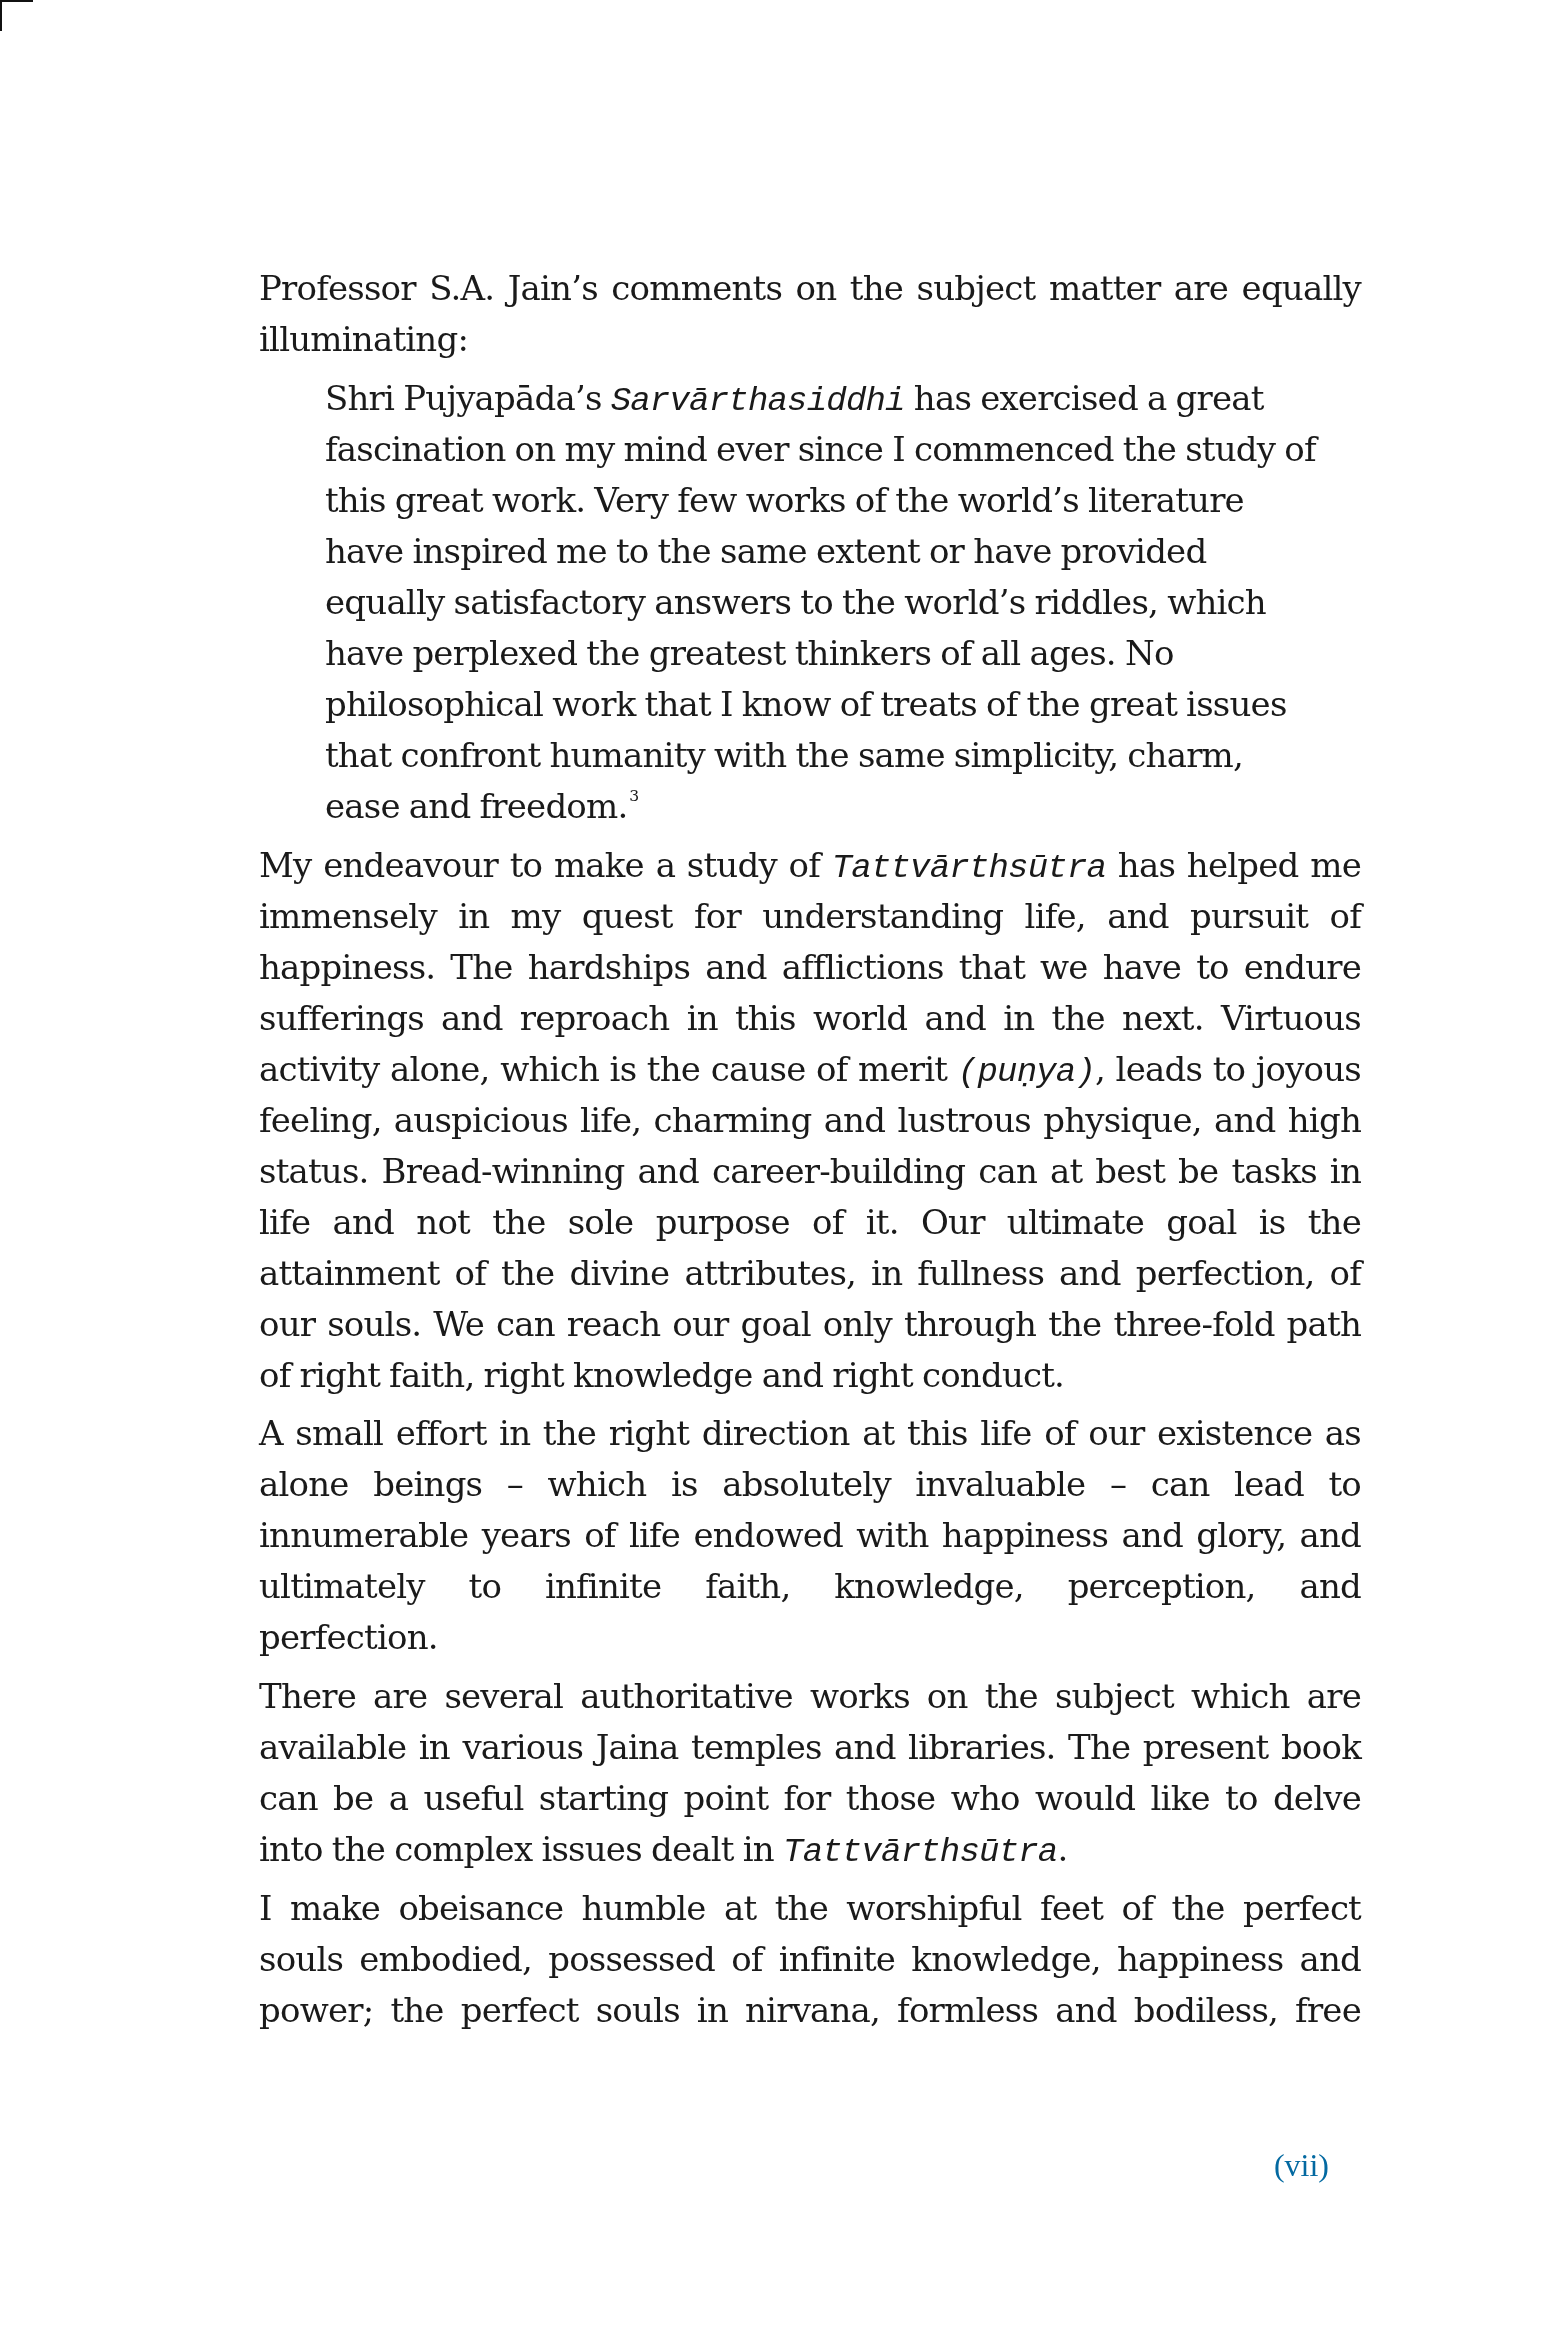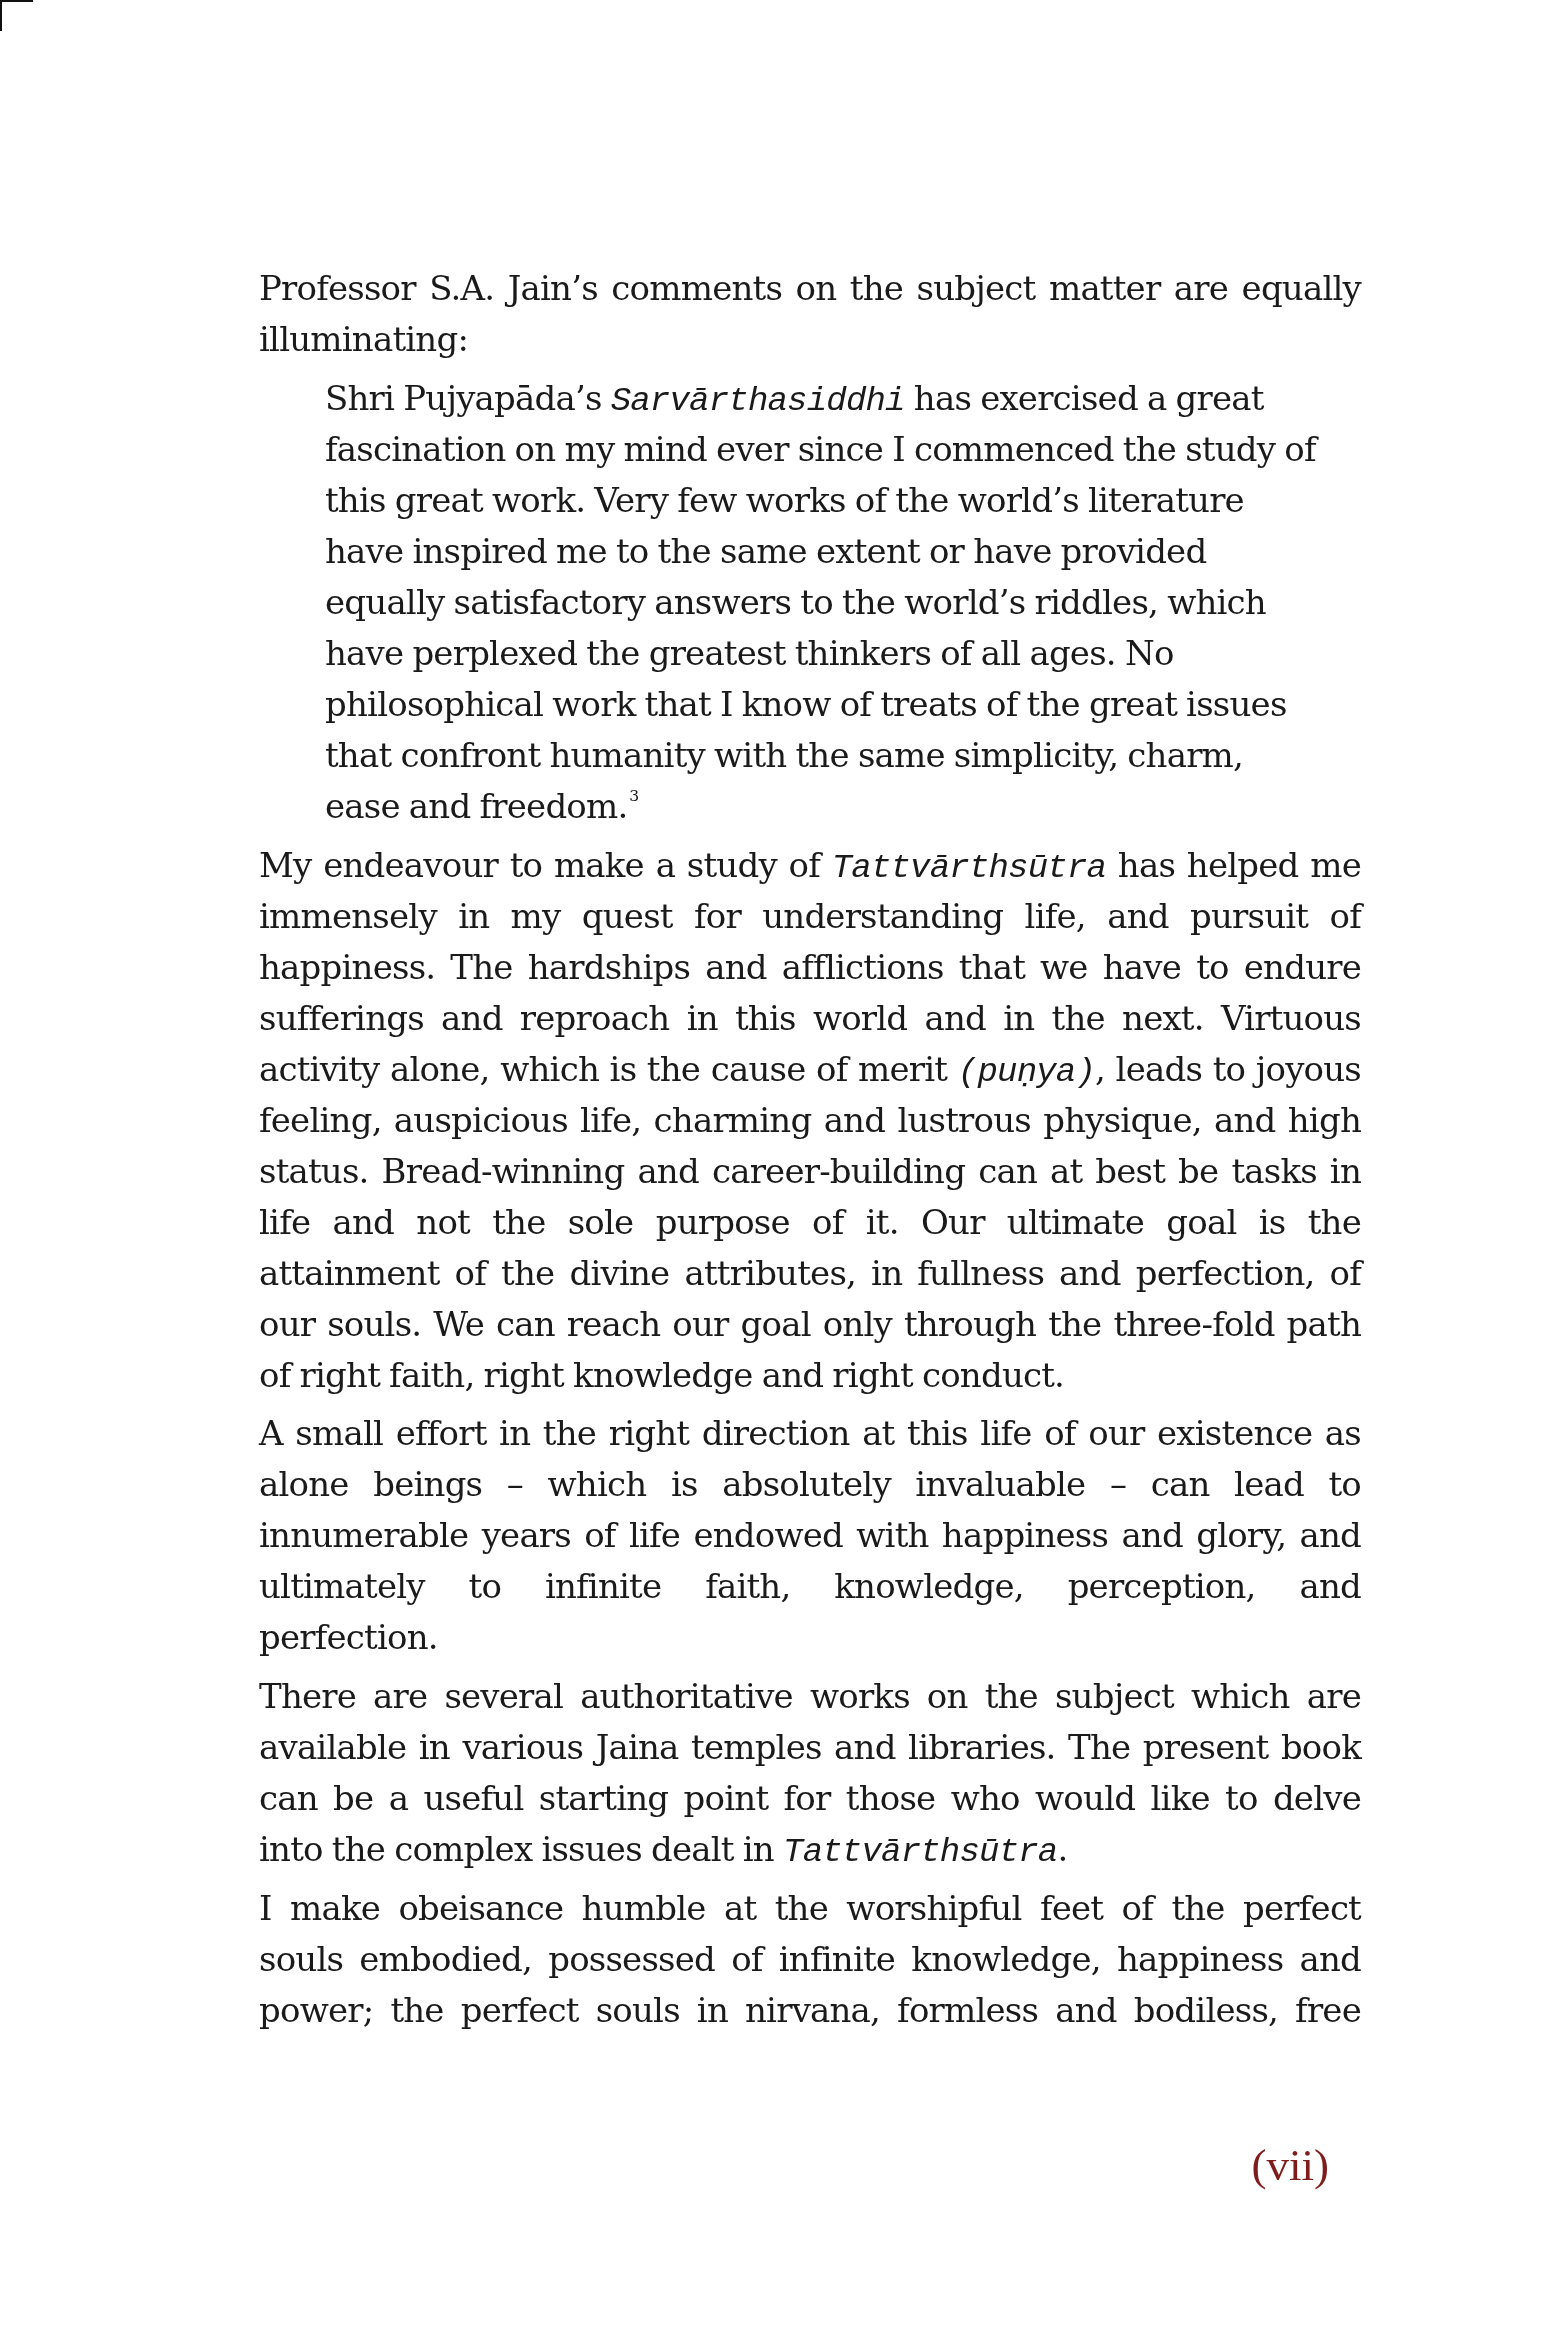--- a/index.html
+++ b/index.html
@@ -64,23 +64,23 @@
     line-height: 0;
     margin-left: 1.7px;
   }
   .page-number {
     position: absolute;
     left: 1249px;
     top: 2144px;
     width: 80px;
     text-align: right;
     font-family: "Liberation Serif", "DejaVu Serif", serif;
-    font-size: 45px;
+    font-size: 32px;
     line-height: 43px;
-    color: #7f1d1d;
+    color: #0369a1;
   }
 </style>
 </head>
 <body>
 
 <div class="crop-mark-h"></div>
 <div class="crop-mark-v"></div>
 
 <div class="page-body" id="page-body">
     <div class="para">

